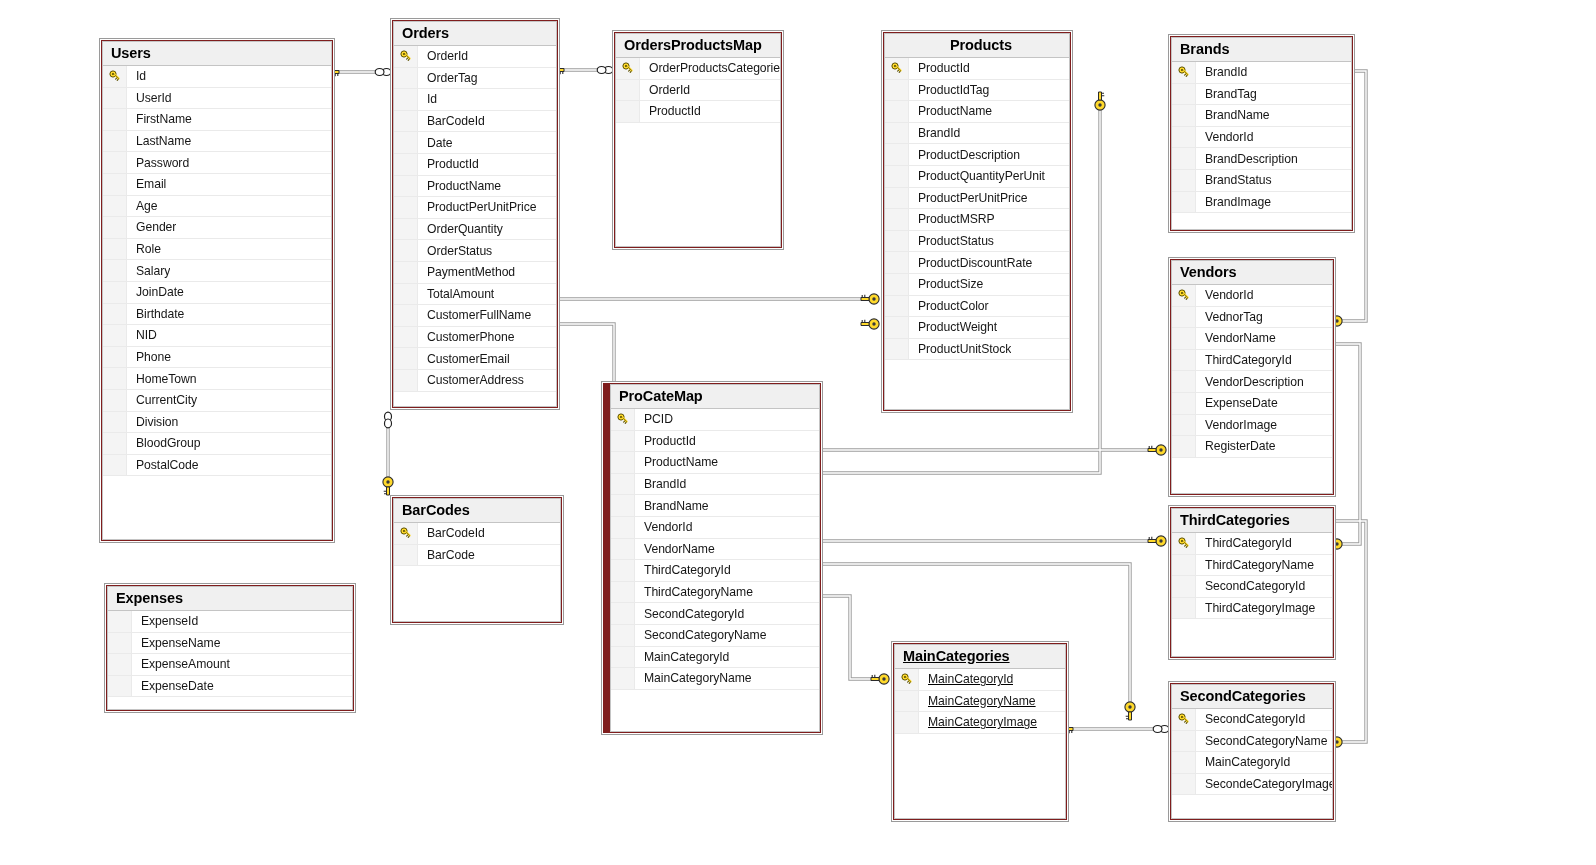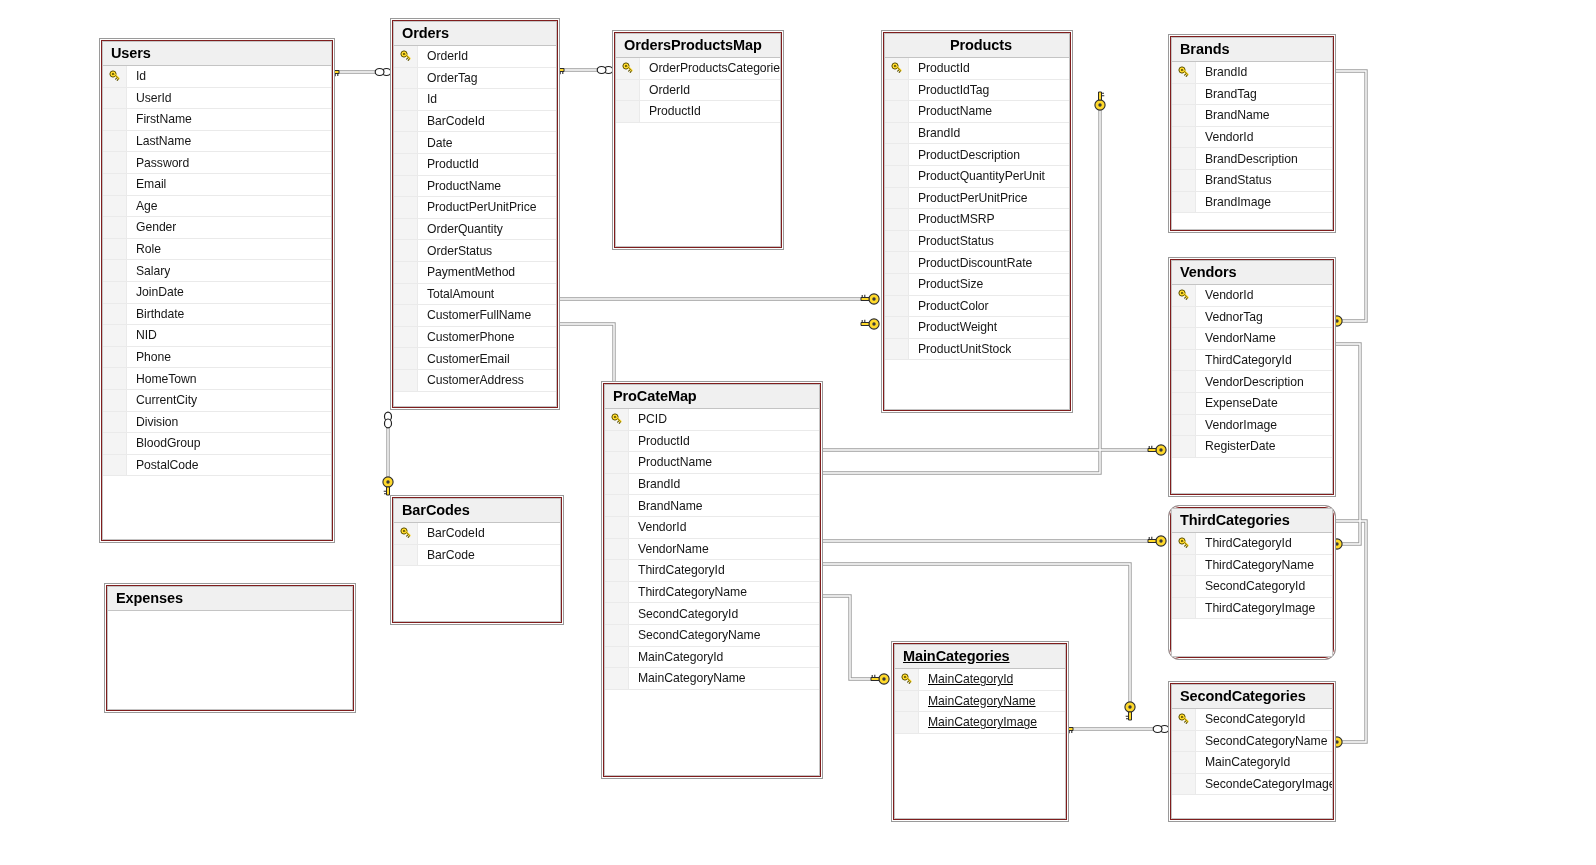--- a/index.html
+++ b/index.html
@@ -293,20 +293,39 @@
               <div class="keycol"></div>
               <div class="fname">PostalCode</div>
             </div>
             <div class="filler"></div>
           </div>
         </div>
       </div>
       <div class="tbl" style="left: 92px; top: 583px; width: 252px; height: 130px;">
         <div class="tbl-inner">
           <div class="tbl-title">Expenses</div>
+          <div class="rows">
+            <div class="row">
+              <div class="keycol"></div>
+              <div class="fname">ExpenseId</div>
+            </div>
+            <div class="row">
+              <div class="keycol"></div>
+              <div class="fname">ExpenseName</div>
+            </div>
+            <div class="row">
+              <div class="keycol"></div>
+              <div class="fname">ExpenseAmount</div>
+            </div>
+            <div class="row">
+              <div class="keycol"></div>
+              <div class="fname">ExpenseDate</div>
+            </div>
+            <div class="filler"></div>
+          </div>
         </div>
       </div>
       <div class="tbl" style="left: 378px; top: 18px; width: 170px; height: 392px;">
         <div class="tbl-inner">
           <div class="tbl-title">Orders</div>
           <div class="rows">
             <div class="row">
               <div class="keycol">
                 <svg class="pk-ico" width="12" height="12" viewBox="0 0 12 12" aria-hidden="true">
                   <circle cx="4" cy="4" r="3.1" fill="#ffd92b" stroke="#5d5200" stroke-width="1"></circle>
@@ -427,21 +446,21 @@
               <div class="fname">OrderId</div>
             </div>
             <div class="row">
               <div class="keycol"></div>
               <div class="fname">ProductId</div>
             </div>
             <div class="filler"></div>
           </div>
         </div>
       </div>
-      <div class="tbl" style="left: 589px; top: 381px; width: 222px; height: 398px;">
+      <div class="tbl" style="left: 589px; top: 381px; width: 222px; height: 354px; padding-left: 6px;">
         <div class="tbl-inner">
           <div class="tbl-title">ProCateMap</div>
           <div class="rows">
             <div class="row">
               <div class="keycol">
                 <svg class="pk-ico" width="12" height="12" viewBox="0 0 12 12" aria-hidden="true">
                   <circle cx="4" cy="4" r="3.1" fill="#ffd92b" stroke="#5d5200" stroke-width="1"></circle>
                   <circle cx="4" cy="4" r="1" fill="#4a4200"></circle>
                   <path d="M5.9,4.8 L9.6,8.5" stroke="#ffd92b" stroke-width="2.2" stroke-linecap="round"></path>
                   <path d="M5.9,4.8 L9.6,8.5" stroke="#5d5200" stroke-width="0.7" stroke-linecap="round"></path>
@@ -595,21 +614,21 @@
               <div class="fname">MainCategoryName</div>
             </div>
             <div class="row">
               <div class="keycol"></div>
               <div class="fname">MainCategoryImage</div>
             </div>
             <div class="filler"></div>
           </div>
         </div>
       </div>
-      <div class="tbl" style="left: 1156px; top: 34px; width: 168px; height: 199px;">
+      <div class="tbl" style="left: 1156px; top: 34px; width: 187px; height: 199px;">
         <div class="tbl-inner">
           <div class="tbl-title">Brands</div>
           <div class="rows">
             <div class="row">
               <div class="keycol">
                 <svg class="pk-ico" width="12" height="12" viewBox="0 0 12 12" aria-hidden="true">
                   <circle cx="4" cy="4" r="3.1" fill="#ffd92b" stroke="#5d5200" stroke-width="1"></circle>
                   <circle cx="4" cy="4" r="1" fill="#4a4200"></circle>
                   <path d="M5.9,4.8 L9.6,8.5" stroke="#ffd92b" stroke-width="2.2" stroke-linecap="round"></path>
                   <path d="M5.9,4.8 L9.6,8.5" stroke="#5d5200" stroke-width="0.7" stroke-linecap="round"></path>
@@ -687,21 +706,21 @@
               <div class="fname">VendorImage</div>
             </div>
             <div class="row">
               <div class="keycol"></div>
               <div class="fname">RegisterDate</div>
             </div>
             <div class="filler"></div>
           </div>
         </div>
       </div>
-      <div class="tbl" style="left: 1156px; top: 505px; width: 168px; height: 155px; border-radius: 11px;">
+      <div class="tbl" style="left: 1156px; top: 505px; width: 168px; height: 155px;">
         <div class="tbl-inner">
           <div class="tbl-title">ThirdCategories</div>
           <div class="rows">
             <div class="row">
               <div class="keycol">
                 <svg class="pk-ico" width="12" height="12" viewBox="0 0 12 12" aria-hidden="true">
                   <circle cx="4" cy="4" r="3.1" fill="#ffd92b" stroke="#5d5200" stroke-width="1"></circle>
                   <circle cx="4" cy="4" r="1" fill="#4a4200"></circle>
                   <path d="M5.9,4.8 L9.6,8.5" stroke="#ffd92b" stroke-width="2.2" stroke-linecap="round"></path>
                   <path d="M5.9,4.8 L9.6,8.5" stroke="#5d5200" stroke-width="0.7" stroke-linecap="round"></path>

